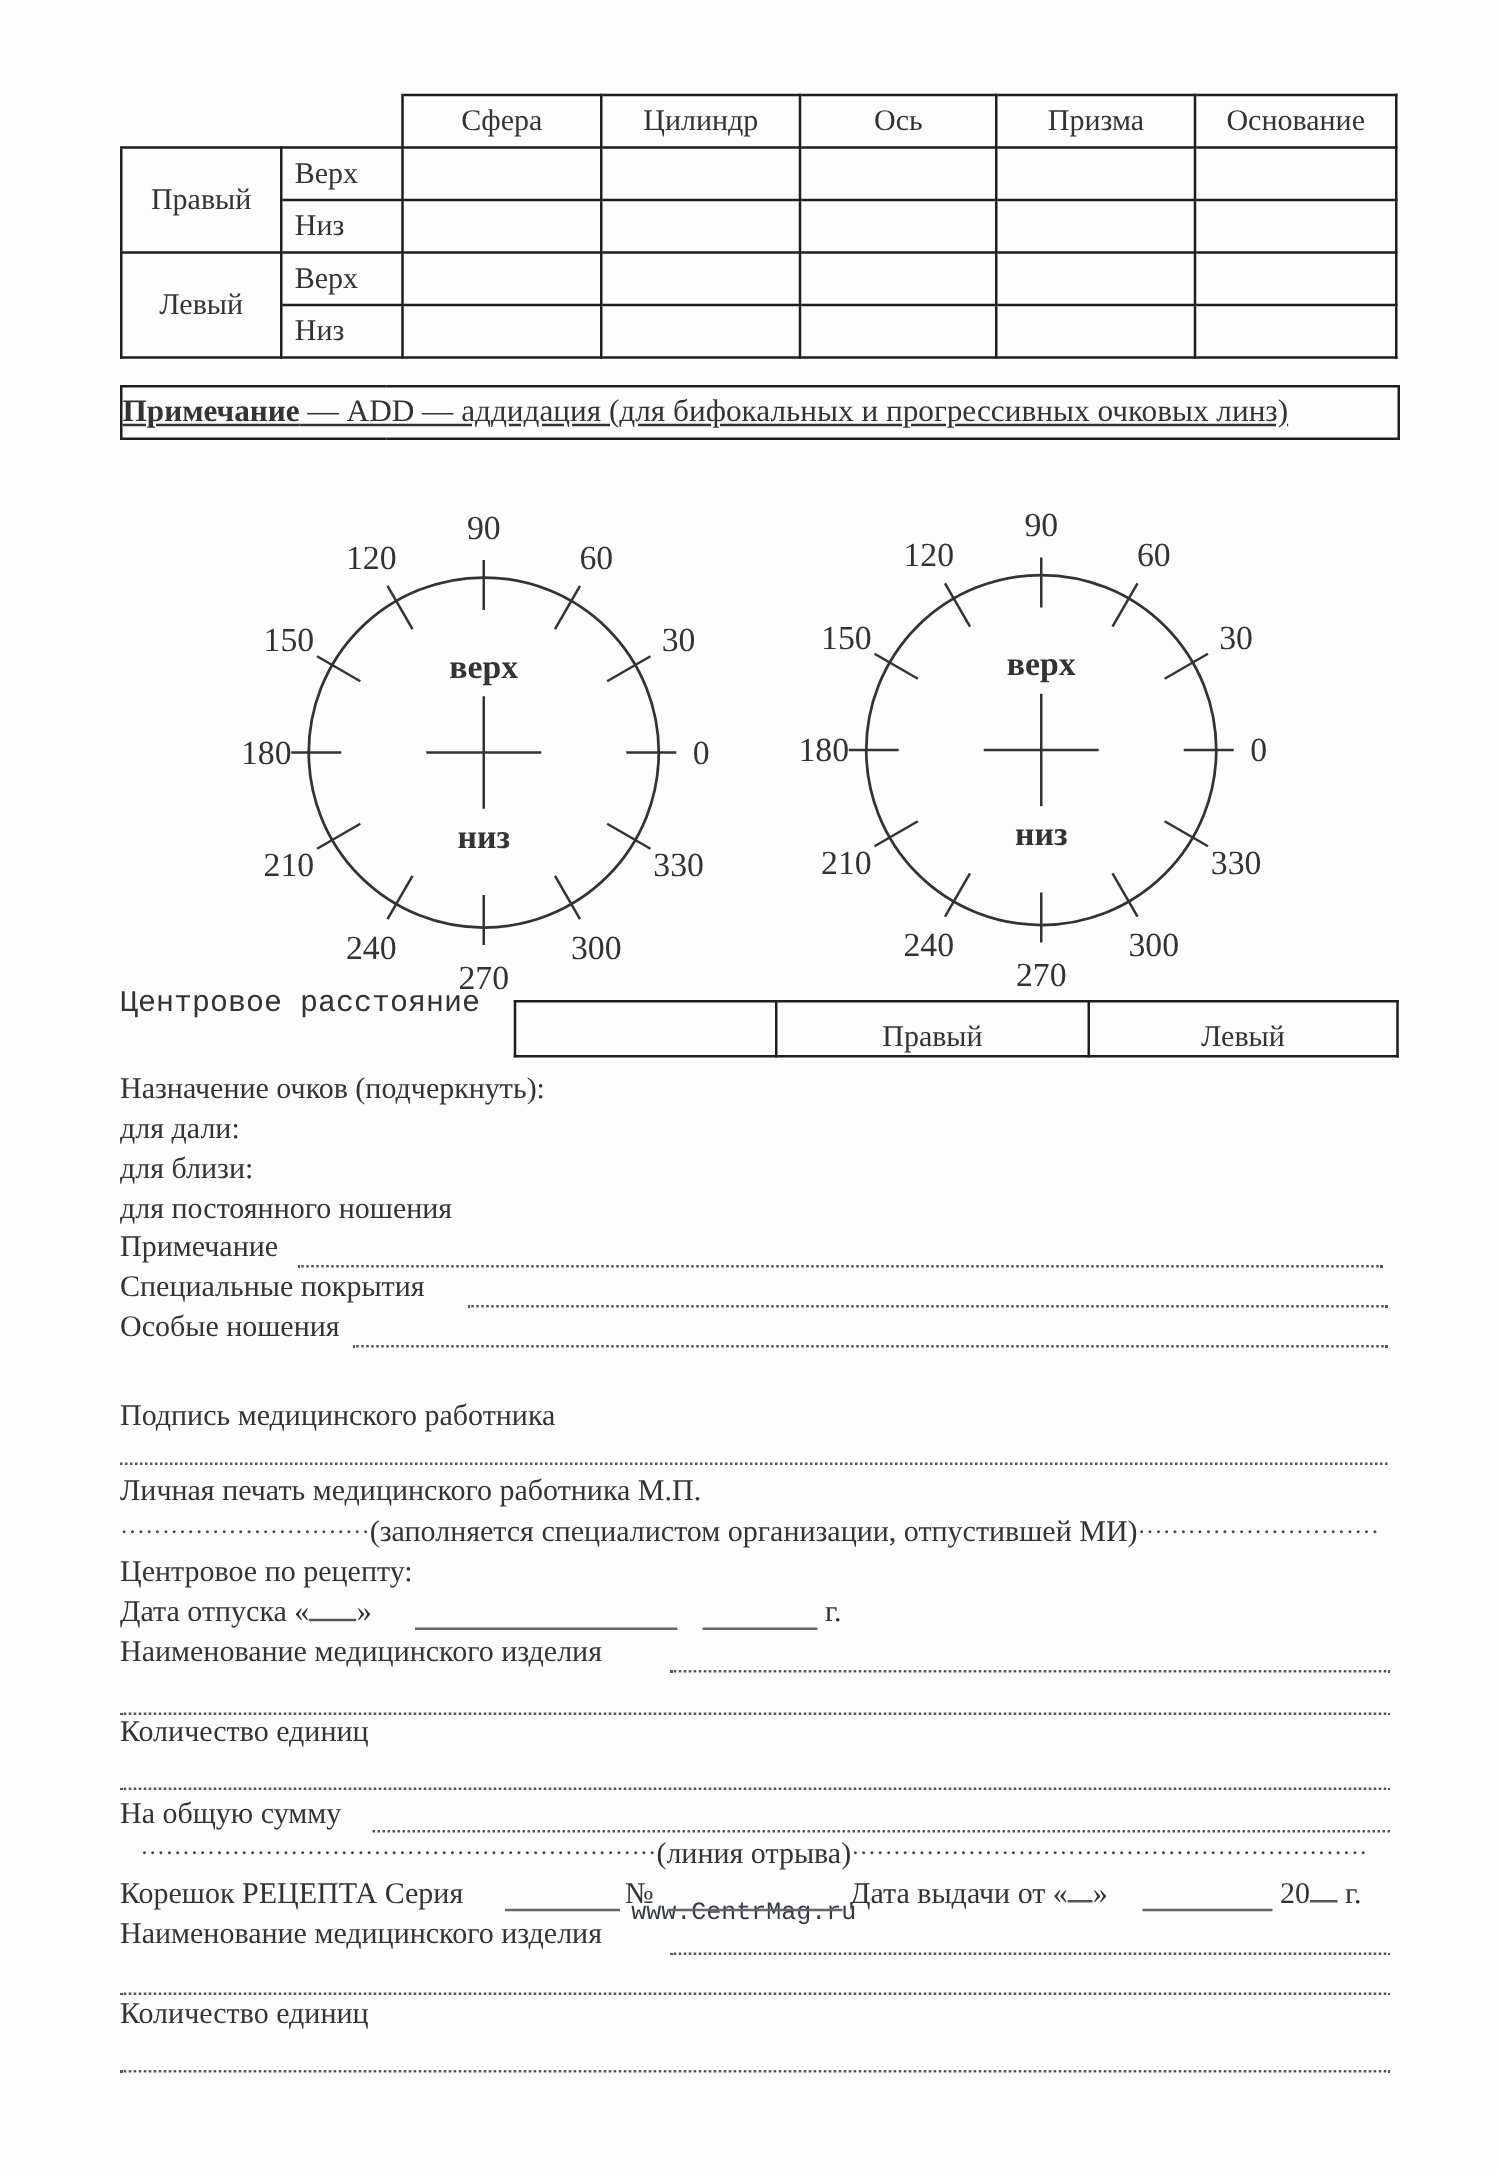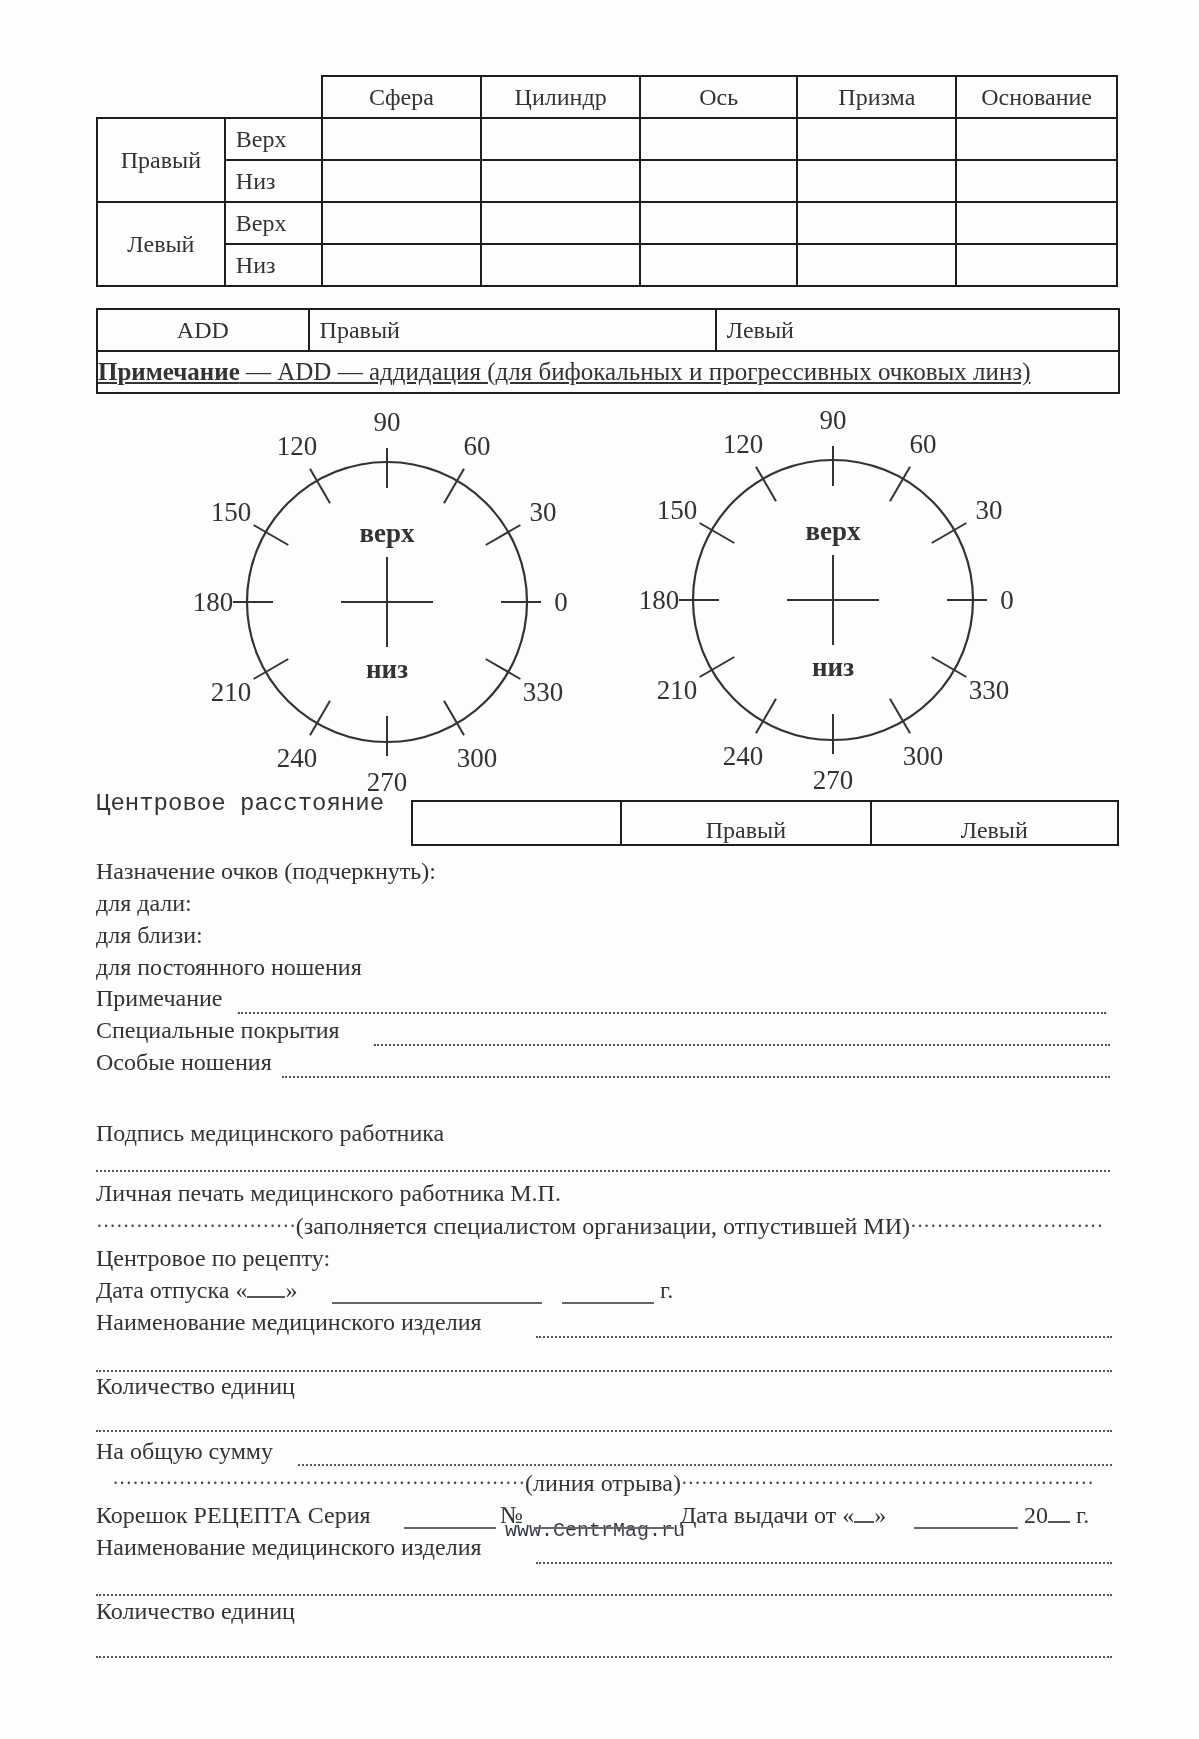--- a/index.html
+++ b/index.html
@@ -80,25 +80,20 @@
 </tbody>
   </table>
 
 <table class="grid add-table" style="left:96px; top:308px; width:1024px;">
   <colgroup>
       <col style="width:212px">
       <col style="width:408px">
       <col style="width:404px">
     </colgroup>
   <tbody>
-      <tr>
-    <td style="text-align:center">ADD</td>
-    <td style="padding-left:10px">Правый</td>
-    <td style="padding-left:10px">Левый</td>
-  </tr>
   <tr>
     <td colspan="3" style="padding-left:0; font-size:25px; white-space:nowrap;text-decoration:underline;"><b>Примечание</b><span> — ADD — аддидация (для бифокальных и прогрессивных очковых линз)</span></td>
   </tr>
 </tbody>
   </table>
 
 <svg class="abs" id="dial-0" style="left:167px; top:400px;" width="440" height="400">
     <circle cx="220" cy="202" r="140" fill="none" stroke="#333" stroke-width="2.2"></circle>
     <line x1="174" y1="202" x2="266" y2="202" stroke="#333" stroke-width="2"></line>
     <line x1="220" y1="157" x2="220" y2="247" stroke="#333" stroke-width="2"></line>

